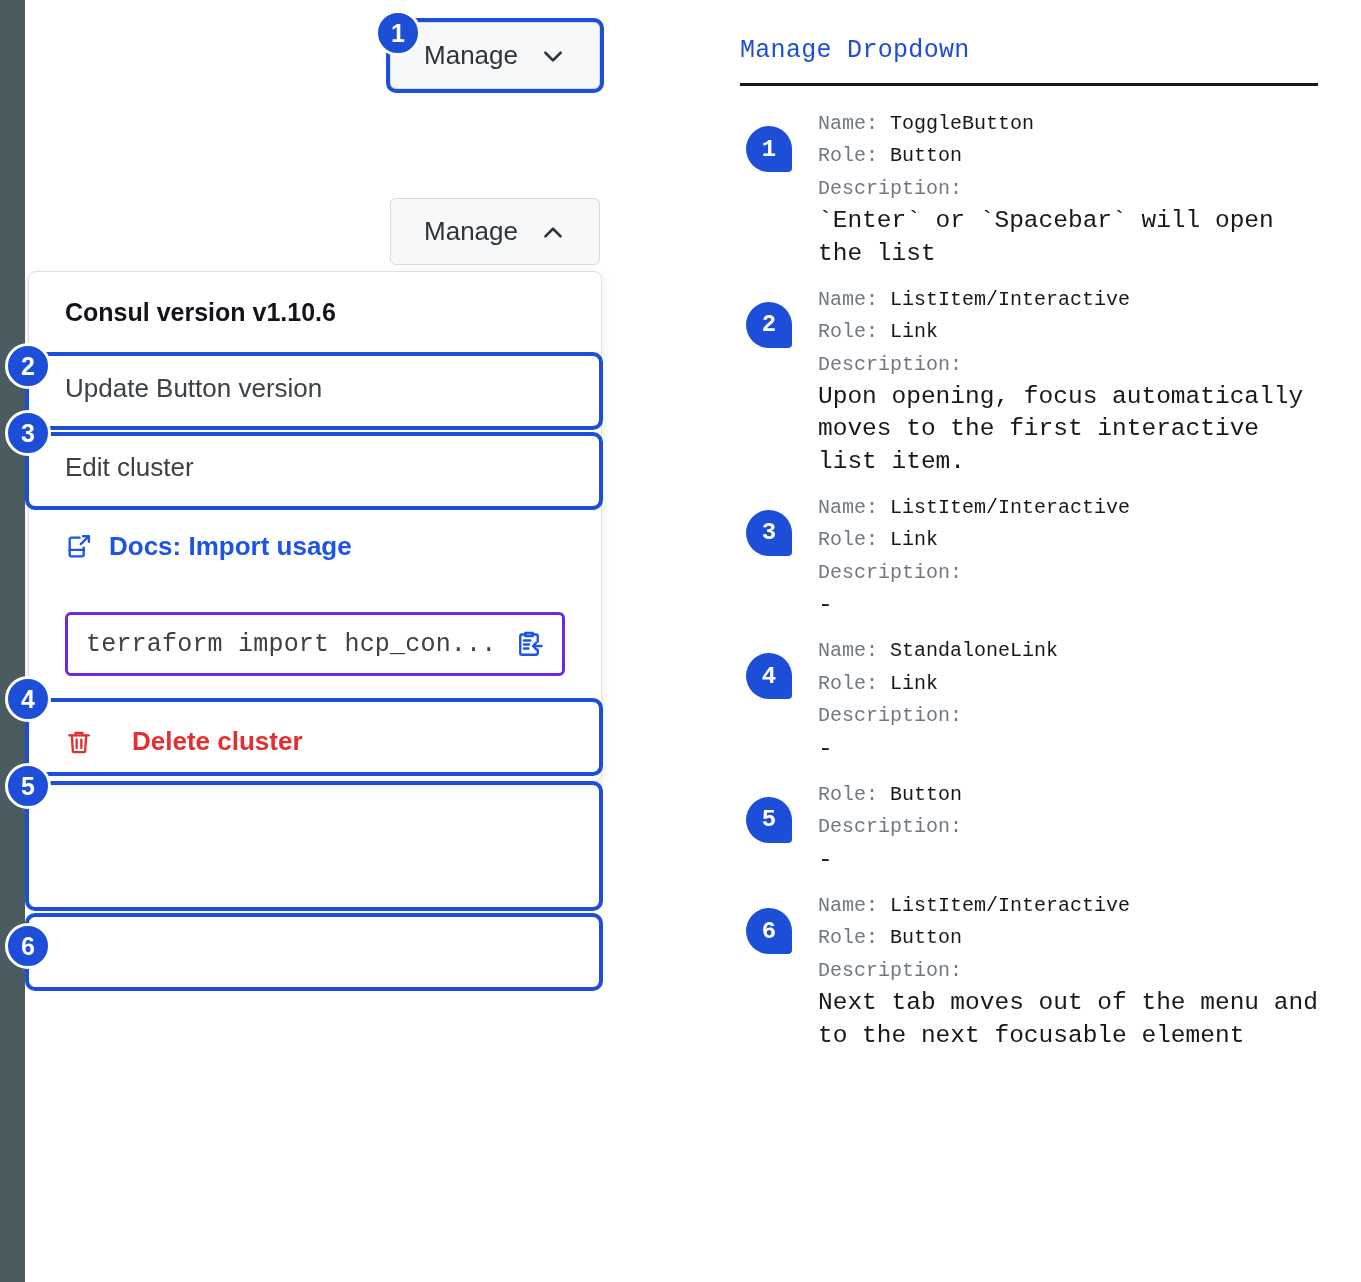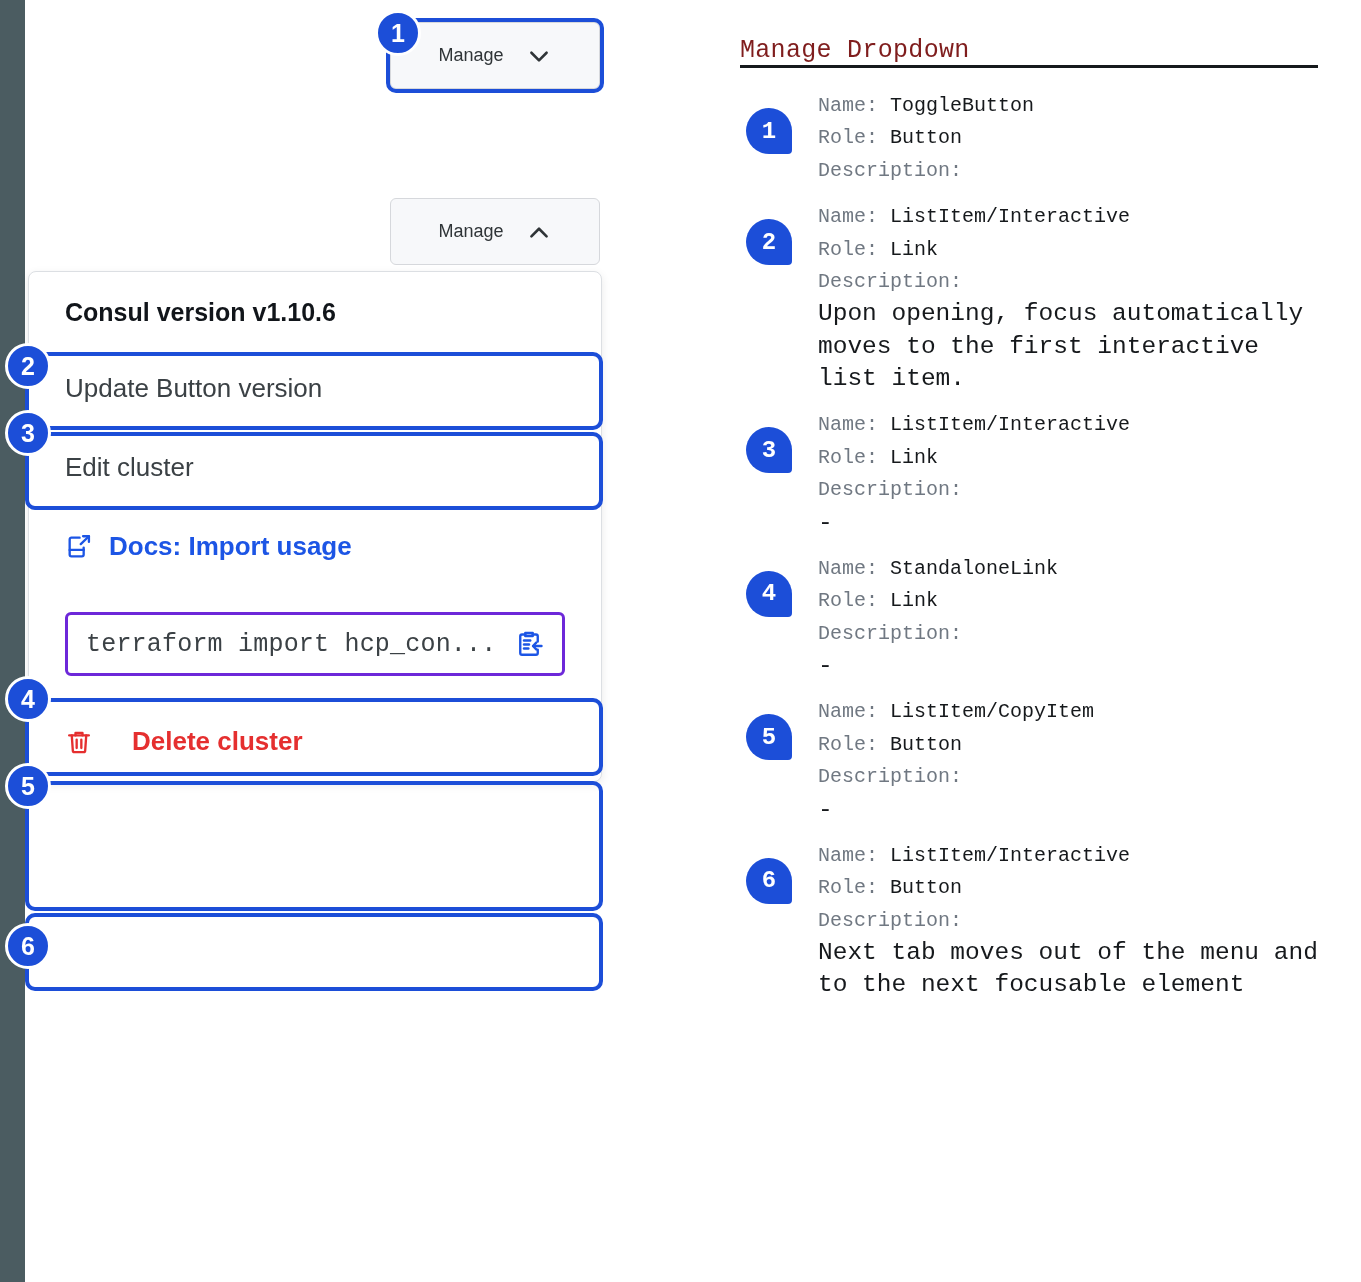--- a/index.html
+++ b/index.html
@@ -23,21 +23,21 @@
   .left-pane { position: absolute; left: 0; top: 0; width: 700px; height: 1282px; }
 
   .manage-btn {
     position: absolute;
     width: 210px; height: 67px;
     background: #f7f8fa;
     border: 1px solid #d6d8dc;
     border-radius: 6px;
     display: flex; align-items: center; justify-content: center;
     gap: 22px;
-    font-size: 18px;
+    font-size: 26px;
     color: #2f3437;
   }
   .manage-btn .chev { display: inline-block; width: 26px; height: 26px; }
   .manage-btn .chev svg { display: block; }
 
   #manage-btn-closed { left: 390px; top: 22px; }
   #manage-btn-open   { left: 390px; top: 198px; }
 
   
   .focus-ring {
@@ -115,21 +115,22 @@
     display: flex; align-items: center; justify-content: center;
     z-index: 20;
   }
 
   
   .right-pane {
     position: absolute; left: 740px; top: 36px; width: 600px;
     font-family: "Liberation Mono", monospace;
   }
   .legend-title {
-    font-size: 25px; color: #7f1d1d; letter-spacing: .3px;
+    font-size: 25px; color: #1d4ed8; letter-spacing: .3px;
+    padding-bottom: 18px;
   }
   .legend-rule { height: 3px; background: #16191c; width: 578px; margin-bottom: 22px; }
 
   .legend-item { position: relative; display: flex; margin-bottom: 14px; }
   .legend-badge-col { width: 78px; flex: 0 0 78px; position: relative; }
   .legend-badge {
     position: absolute; left: 6px; top: 18px;
     width: 46px; height: 46px;
     background: #1c4ed8;
     color: #fff;
@@ -253,20 +254,22 @@
 
     <div id="legend-list">
         <div class="legend-item">
           <div class="legend-badge-col">
             <div class="legend-badge">1</div>
           </div>
           <div class="legend-body">
             <div class="legend-line"><span class="lbl">Name: </span><span>ToggleButton</span></div>
             <div class="legend-line"><span class="lbl">Role: </span><span>Button</span></div>
             <div class="legend-line"><span class="lbl">Description:</span></div>
+            <div class="legend-desc">`Enter` or `Spacebar` will open
+the list</div>
           </div>
         </div>
         <div class="legend-item">
           <div class="legend-badge-col">
             <div class="legend-badge">2</div>
           </div>
           <div class="legend-body">
             <div class="legend-line"><span class="lbl">Name: </span><span>ListItem/Interactive</span></div>
             <div class="legend-line"><span class="lbl">Role: </span><span>Link</span></div>
             <div class="legend-line"><span class="lbl">Description:</span></div>
@@ -295,21 +298,20 @@
             <div class="legend-line"><span class="lbl">Role: </span><span>Link</span></div>
             <div class="legend-line"><span class="lbl">Description:</span></div>
             <div class="legend-desc">-</div>
           </div>
         </div>
         <div class="legend-item">
           <div class="legend-badge-col">
             <div class="legend-badge">5</div>
           </div>
           <div class="legend-body">
-            <div class="legend-line"><span class="lbl">Name: </span><span>ListItem/CopyItem</span></div>
             <div class="legend-line"><span class="lbl">Role: </span><span>Button</span></div>
             <div class="legend-line"><span class="lbl">Description:</span></div>
             <div class="legend-desc">-</div>
           </div>
         </div>
         <div class="legend-item">
           <div class="legend-badge-col">
             <div class="legend-badge">6</div>
           </div>
           <div class="legend-body">

